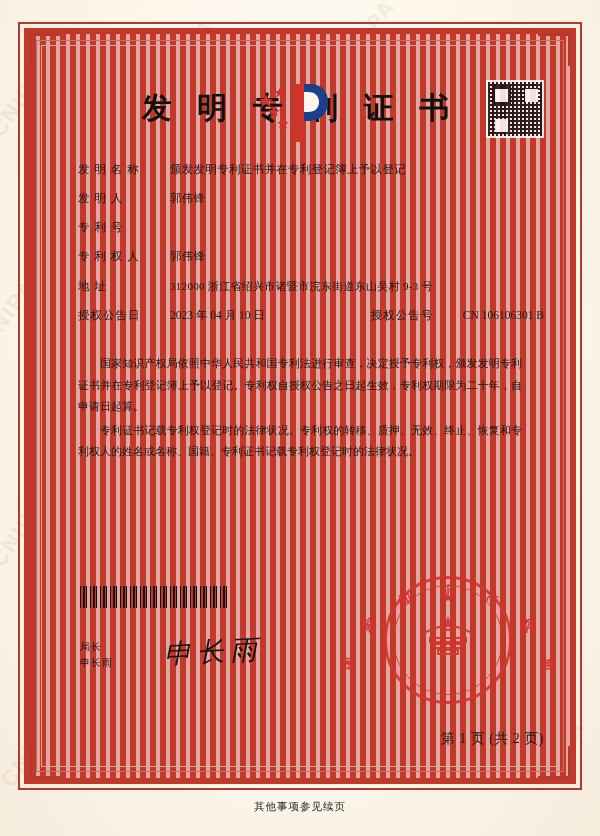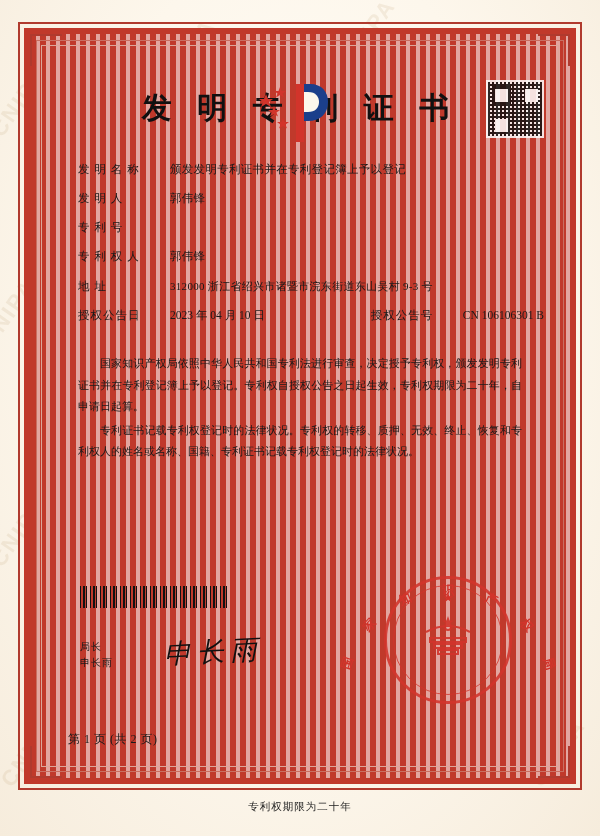--- a/index.html
+++ b/index.html
@@ -303,22 +303,22 @@
     color: #d2342b;
     font-family: "Liberation Sans", sans-serif;
     transform-origin: 0 56px;
   }
 
   .page-num {
     position: absolute;
     left: 12px;
     right: 0;
     bottom: 8px;
-    text-align: left;
-    font-size: 12px;
+    text-align: right;
+    font-size: 14px;
     color: #1a1a1a;
     letter-spacing: 0.5px;
   }
 
   .footer-note {
     position: absolute;
     left: 0;
     right: 0;
     bottom: 22px;
     text-align: center;
@@ -461,14 +461,14 @@
             <polygon points="32,4 33.6,8.4 38,8.4 34.4,11 36,15.4 32,12.7 28,15.4 29.6,11 26,8.4 30.4,8.4"></polygon>
           </g>
         </svg>
       </div>
       <div class="star">★</div>
     </div>
 
     <div class="page-num">第 1 页 (共 2 页)</div>
   </div>
 
-  <div class="footer-note">专利权期限为二十年</div>
+  <div class="footer-note">其他事项参见续页</div>
 </div>
 
 </body></html>

